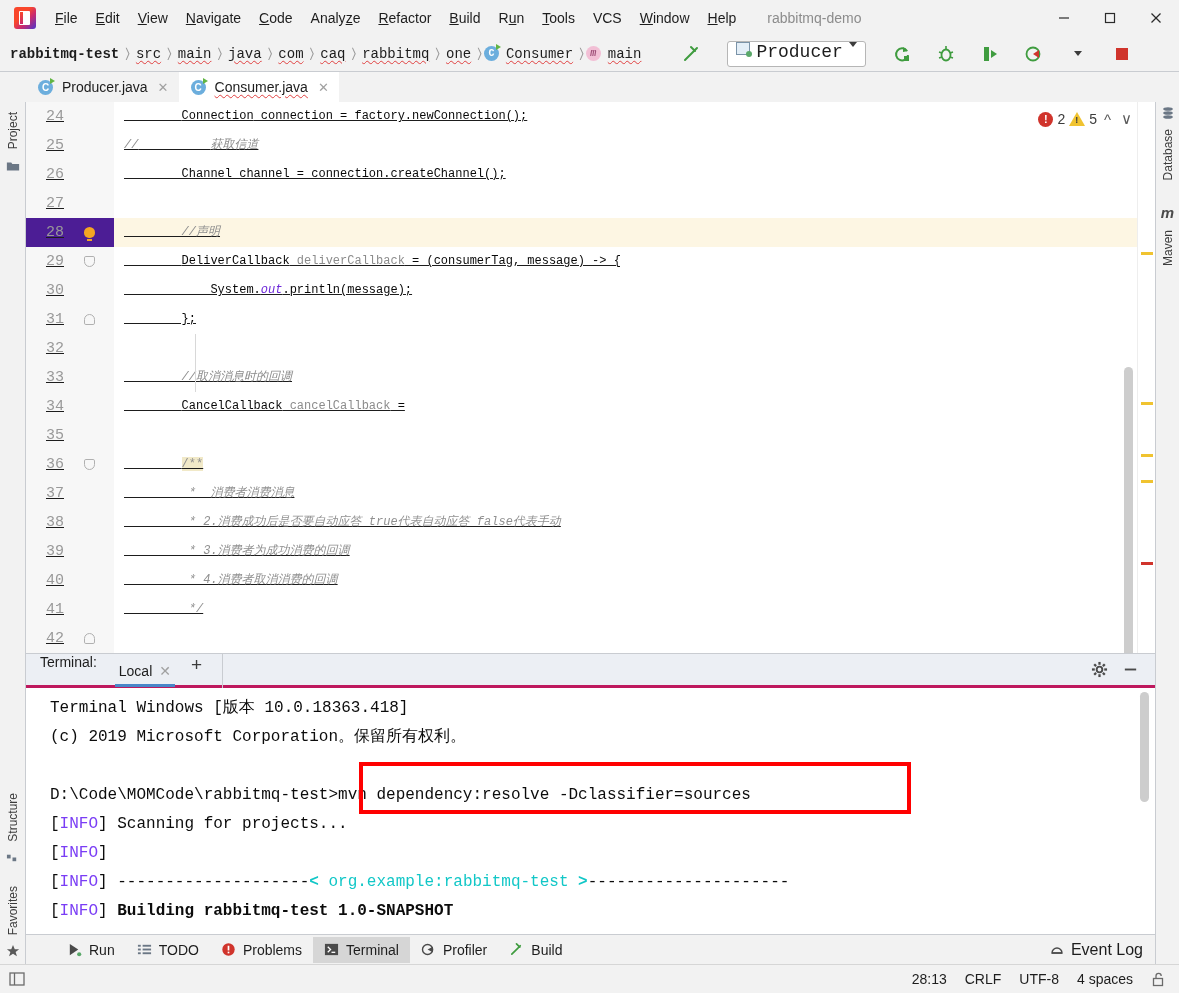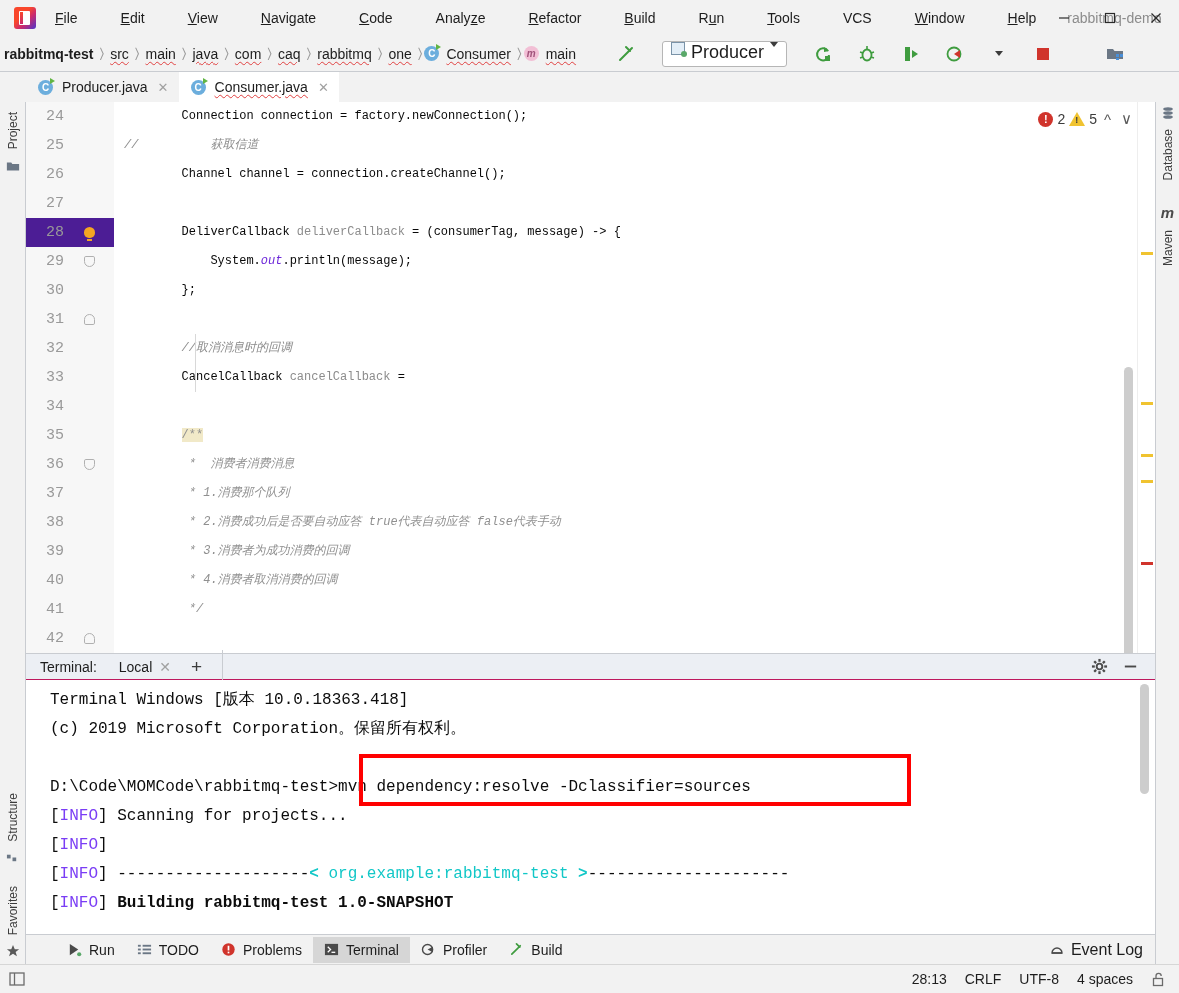--- a/index.html
+++ b/index.html
@@ -43,22 +43,22 @@
   .win-controls { position: absolute; right: 0; top: 0; height: 36px; display: flex; }
   .win-btn {
     width: 46px; height: 36px; display: flex; align-items: center; justify-content: center;
     font-size: 15px; color: #2b2b2b;
   }
   .win-btn svg { display:block; }
 
   
   .navbar {
     height: 36px; display: flex; align-items: center; gap: 16px;
-    background: #f2f2f2; padding-left: 0; border-bottom: 1px solid #c9ccd1;
-    flex: none; position: relative;
+    background: #f2f2f2; padding-left: 6px; border-bottom: 1px solid #c9ccd1;
+    flex: none; position: relative; font-family: Liberation Mono, monospace;
   }
   .crumb { display: flex; align-items: center; white-space: nowrap; }
   .crumb .txt { font-size: 14px; color: #1d1d1d; padding: 0 4px; }
   .crumb.bold .txt { font-weight: bold; }
   .squiggle {
     text-decoration: underline;
     text-decoration-color: #e04040;
     text-decoration-style: wavy;
     text-decoration-thickness: 1px;
     text-underline-offset: 2px;
@@ -126,21 +126,21 @@
     width: 24px; background: #f2f2f2; border-left: 1px solid #c9ccd1;
     display: flex; flex-direction: column; align-items: center; flex: none; padding-top: 4px;
   }
 
   
   .centercol { flex: 1 1 auto; display: flex; flex-direction: column; min-width: 0; }
 
   
   .editor {
     position: relative; background: #ffffff; flex: none;
-    height: 551px; overflow: hidden; display: flex;
+    height: 551px; overflow: hidden; display: flex; text-decoration: underline;
   }
   .gutter {
     width: 88px; background: #f7f7f7; flex: none; position: relative;
     border-right: none;
   }
   .gline {
     height: 29px; display: flex; align-items: center; position: relative;
   }
   .gline .num {
     width: 46px; text-align: right; padding-right: 8px;
@@ -194,22 +194,22 @@
   }
   .warn-ico {
     width: 0; height: 0; border-left: 8px solid transparent; border-right: 8px solid transparent;
     border-bottom: 14px solid #f0c330; position: relative;
   }
   .warn-ico::after { content:"!"; position:absolute; left:-2px; top:3px; font-size:9px; color:#3c3c3c; font-weight:bold; }
   .chev { color: #5a5a5a; font-size: 15px; padding: 0 3px; }
 
   
   .termhead {
-    height: 27px; background: #eceff4; display: flex; align-items: center;
-    border-top: 1px solid #c9ccd1; border-bottom: 1px solid #be185d; flex: none;
+    height: 35px; background: #eceff4; display: flex; 
+    border-top: 1px solid #c9ccd1; border-bottom: 3px solid #be185d; flex: none;
     position: relative; padding-left: 14px;
   }
   .termhead .lbl { font-size: 14px; color: #1d1d1d; margin-right: 14px; }
   .termtab {
     height: 33px; display: flex; align-items: center; gap: 7px; padding: 0 8px;
     font-size: 14px; position: relative;
   }
   .termtab.active::after {
     content: ""; position: absolute; left: 4px; right: 4px; bottom: 0; height: 3px; background: #4a86c8;
   }
@@ -254,21 +254,21 @@
 
   svg { display: block; }
 </style>
 </head>
 <body>
 
 <div class="app">
 
   <div class="menubar">
     <div class="logo"></div>
-    <div id="menu-items" style="display:flex;align-items:flex-end;gap:25px;">
+    <div id="menu-items" style="display:flex;align-items:flex-end;">
         <div class="menu-item"><span class="mn">F</span>ile</div>
         <div class="menu-item"><span class="mn">E</span>dit</div>
         <div class="menu-item"><span class="mn">V</span>iew</div>
         <div class="menu-item"><span class="mn">N</span>avigate</div>
         <div class="menu-item"><span class="mn">C</span>ode</div>
         <div class="menu-item">Analy<span class="mn">z</span>e</div>
         <div class="menu-item"><span class="mn">R</span>efactor</div>
         <div class="menu-item"><span class="mn">B</span>uild</div>
         <div class="menu-item">R<span class="mn">u</span>n</div>
         <div class="menu-item"><span class="mn">T</span>ools</div>
@@ -554,30 +554,30 @@
               </span>
             </div>
           </div>
         <div class="codearea" id="codearea">
           <div class="indentline" style="left:81px; top:232px; height:58px;"></div>
           <div class="indentline" style="left:81px; top:0px;  height:0px;"></div>
         <div class="cline"><span>        </span><span>Connection</span><span> connection = factory.newConnection();</span></div>
             <div class="cline"><span class="cmt">//</span><span>          </span><span class="cmt">获取信道</span></div>
             <div class="cline"><span>        Channel channel = connection.createChannel();</span></div>
             <div class="cline"><span></span></div>
+            <div class="cline hl"><span class="cmt">        //声明</span></div>
             <div class="cline"><span>        </span><span>DeliverCallback</span><span class="fld"> deliverCallback</span><span> = (consumerTag, message) -&gt; {</span></div>
             <div class="cline"><span>            System.</span><span class="stat">out</span><span>.println(message);</span></div>
             <div class="cline"><span>        };</span></div>
             <div class="cline"><span></span></div>
             <div class="cline"><span class="cmt">        //取消消息时的回调</span></div>
             <div class="cline"><span>        </span><span>CancelCallback</span><span class="fld"> cancelCallback</span><span> =</span></div>
             <div class="cline"><span></span></div>
             <div class="cline"><span>        </span><span class="jdoc jdoc-hl">/**</span></div>
             <div class="cline"><span class="jdoc">         *  消费者消费消息</span></div>
-            <div class="cline"><span class="jdoc">         * 1.消费那个队列</span></div>
             <div class="cline"><span class="jdoc">         * 2.消费成功后是否要自动应答 true代表自动应答 false代表手动</span></div>
             <div class="cline"><span class="jdoc">         * 3.消费者为成功消费的回调</span></div>
             <div class="cline"><span class="jdoc">         * 4.消费者取消消费的回调</span></div>
             <div class="cline"><span class="jdoc">         */</span></div>
           </div>
         <div class="markerbar">
           <div class="mk" style="top:150px; background:#f0c330;"></div>
           <div class="mk" style="top:300px; background:#f0c330;"></div>
           <div class="mk" style="top:352px; background:#f0c330;"></div>
           <div class="mk" style="top:378px; background:#f0c330;"></div>

